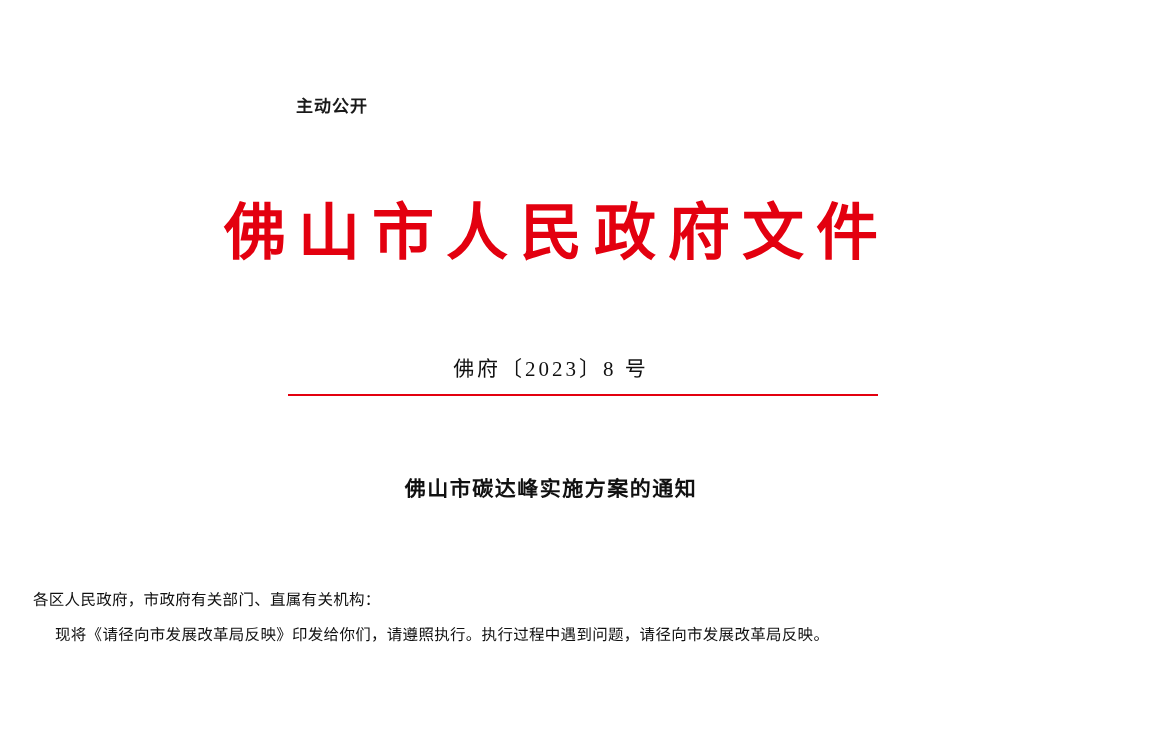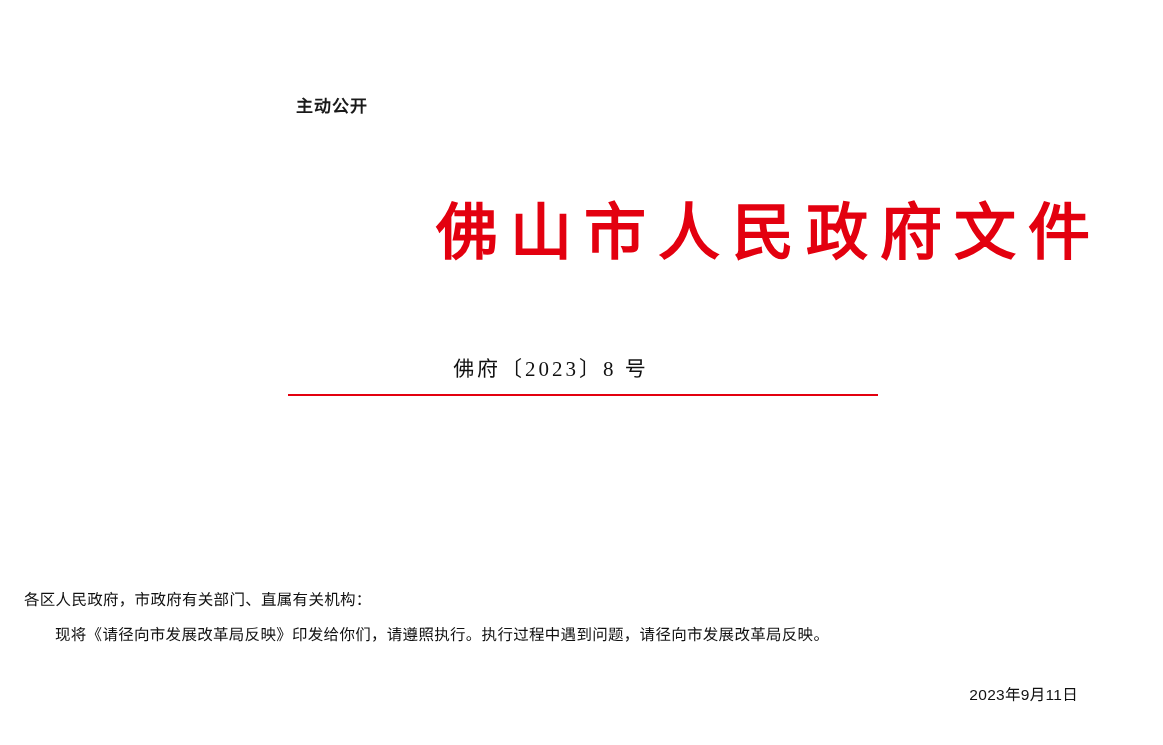--- a/index.html
+++ b/index.html
@@ -34,21 +34,21 @@
     letter-spacing: 1px;
     color: #1a1a1a;
   }
 
   
   .doc-header {
     position: absolute;
     left: 0;
     right: 0;
     top: 196px;
-    text-align: right;
+    text-align: center;
     text-decoration: underline;
   }
   .doc-header-title {
     display: inline-block;
     color: #e3000f;
     font-family: "Liberation Serif", "DejaVu Serif", serif;
     font-weight: bold;
     font-size: 62px;
     letter-spacing: 12px;
     line-height: 1.2;
@@ -102,20 +102,21 @@
     left: 24px;
     right: 24px;
     top: 583px;
     font-family: "Liberation Sans", "DejaVu Sans", sans-serif;
     font-size: 15.5px;
     color: #111111;
     line-height: 33px;
   }
   .salutation {
     letter-spacing: 0.3px;
+    margin-left: 9px;
   }
   .para {
     text-indent: 2em;
     letter-spacing: 0.3px;
     margin-top: 2px;
   }
 
   
   .signature {
     position: absolute;
@@ -141,24 +142,24 @@
 
   <div class="doc-header">
     <span class="doc-header-title">佛山市人民政府文件</span>
   </div>
 
   <div class="doc-number">佛府〔2023〕8 号</div>
 
   <div class="red-rule"></div>
 
   <div class="title-block">
+    <div class="title-line">佛山市碳达峰实施方案的通知</div>
   </div>
 
   <div class="body-block">
     <div class="salutation">各区人民政府，市政府有关部门、直属有关机构：</div>
     <div class="para">现将《请径向市发展改革局反映》印发给你们，请遵照执行。执行过程中遇到问题，请径向市发展改革局反映。</div>
   </div>
 
   <div class="signature">
-    <span class="sig-line">2023年9月11日</span>
   </div>
 
 </div>
 
 </body></html>

